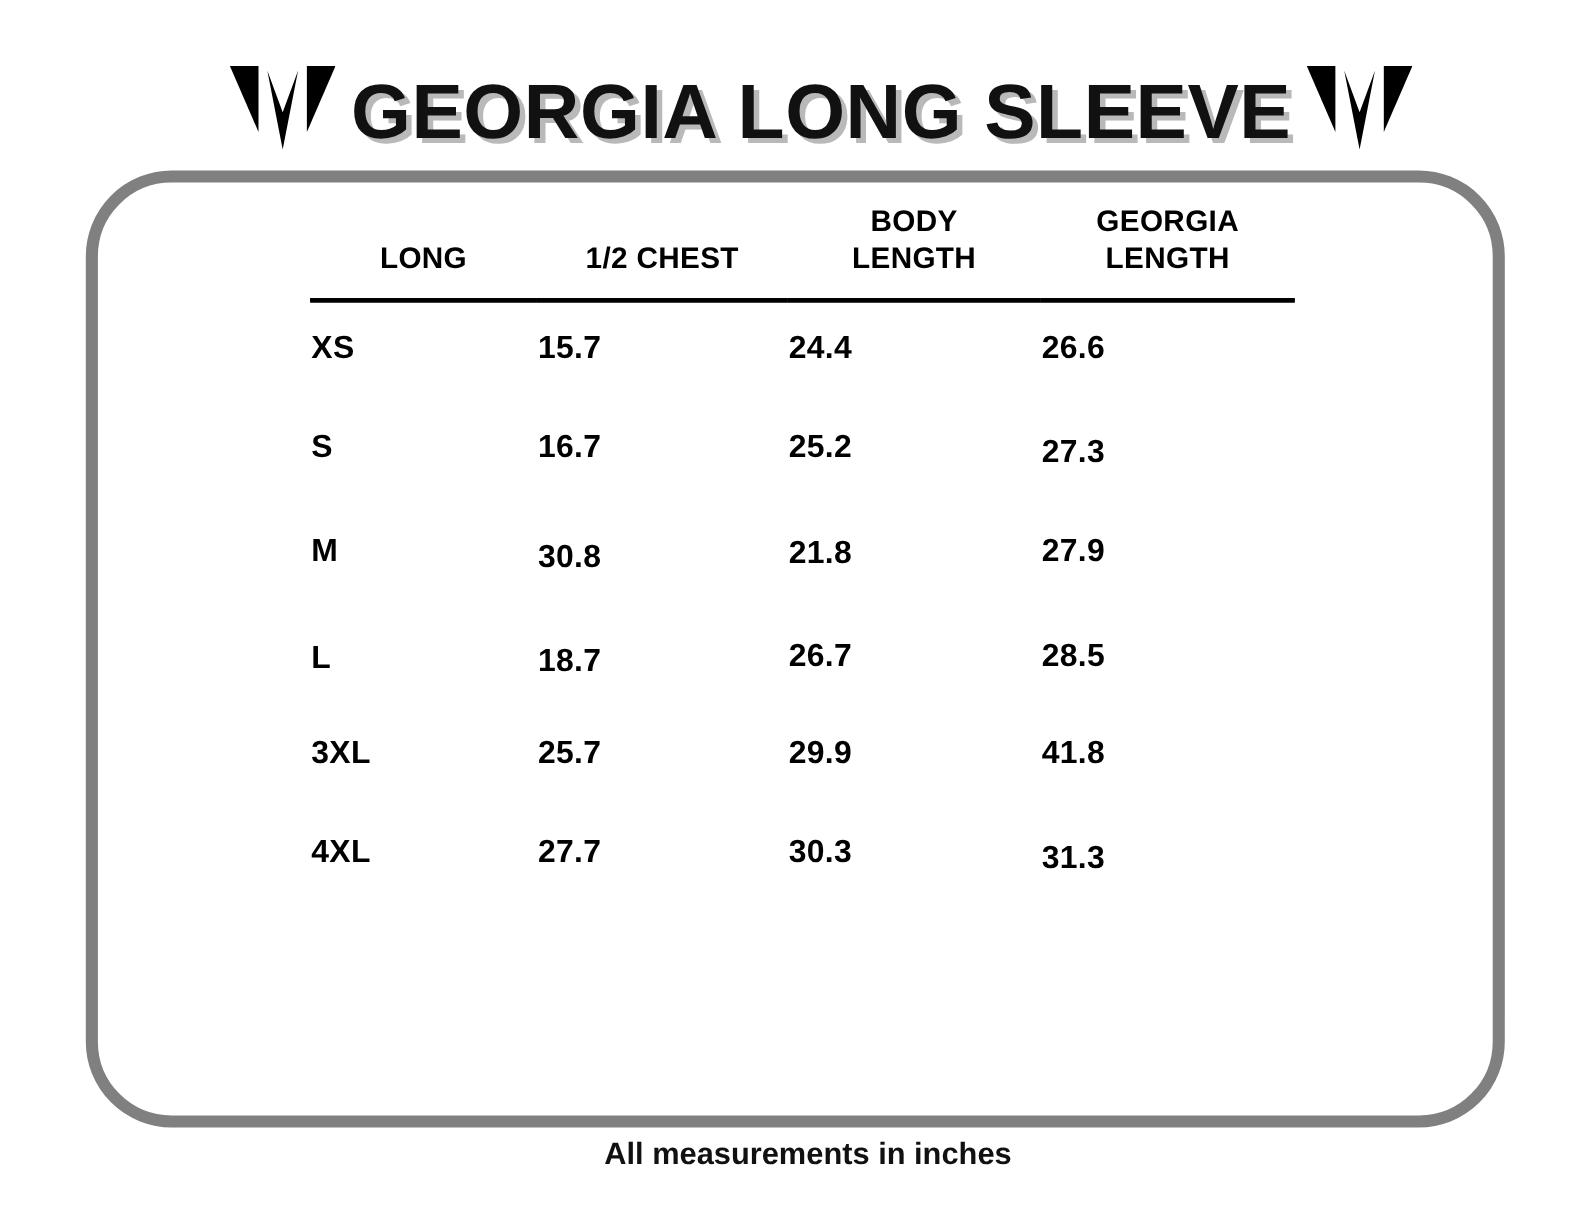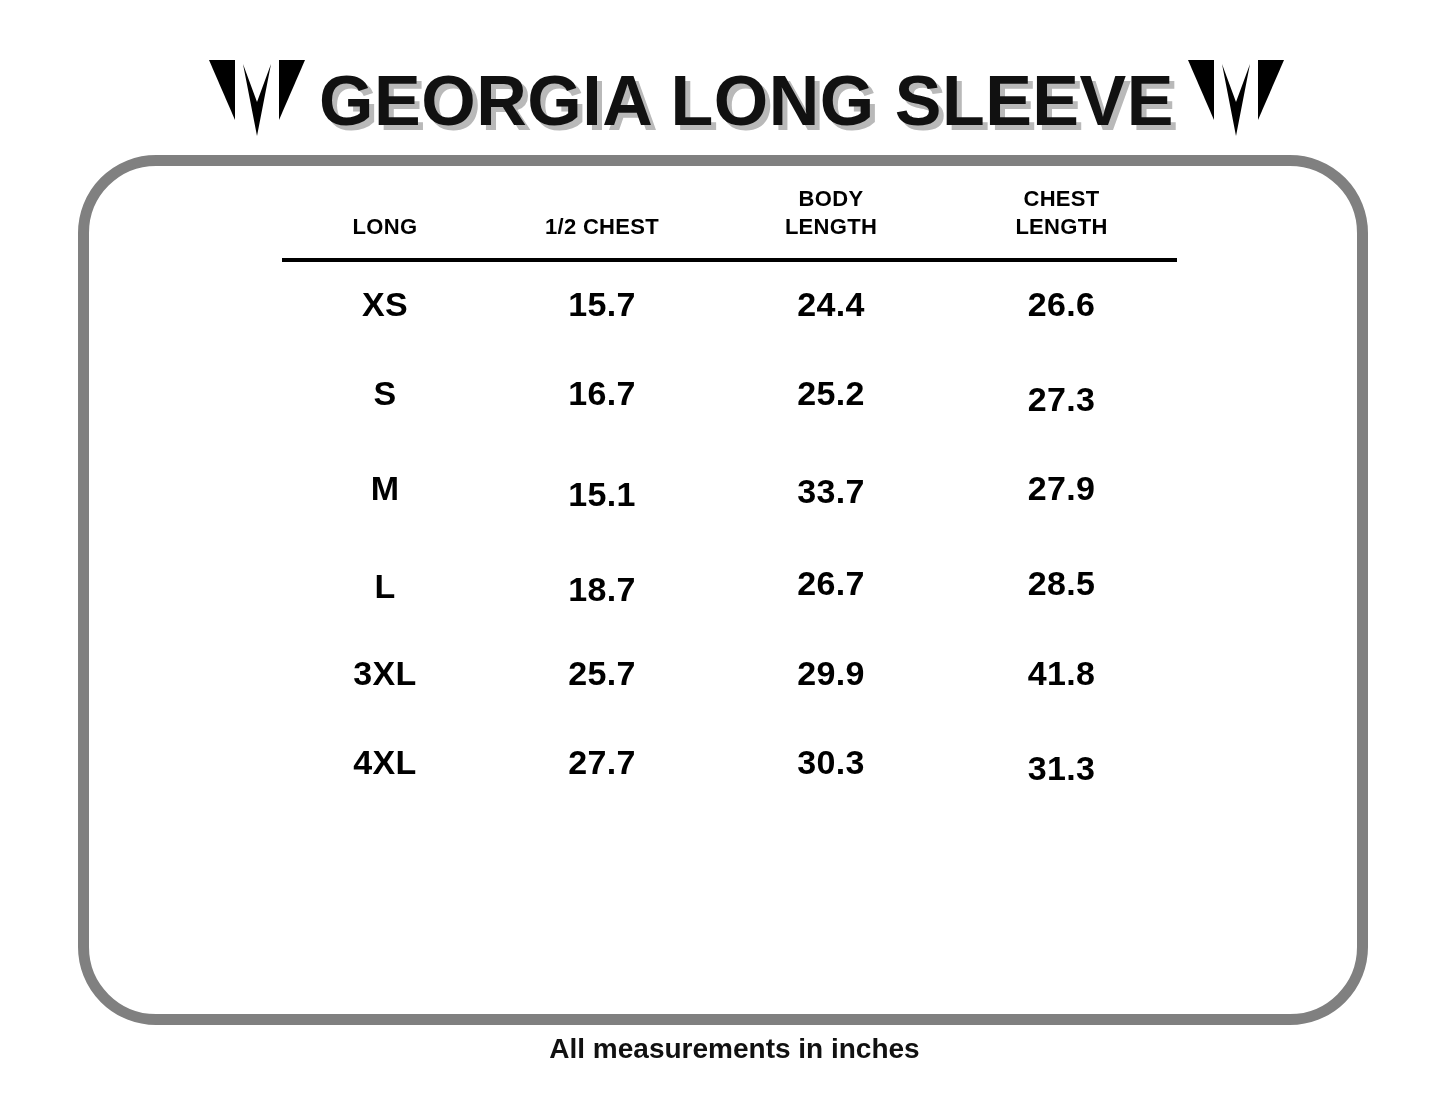--- a/index.html
+++ b/index.html
@@ -66,35 +66,35 @@
     left: 282px;
     top: 185px;
     width: 895px;
   }
   table.sizes {
     border-collapse: collapse;
     width: 895px;
     table-layout: fixed;
   }
   table.sizes th {
-    font-size: 22px;
+    font-size: 27px;
     font-weight: 700;
     line-height: 1.25;
     padding: 0 0 18px 0;
     vertical-align: bottom;
     text-align: center;
     letter-spacing: 0.3px;
   }
   table.sizes thead tr {
     border-bottom: 4px solid #000;
   }
   table.sizes td {
-    font-size: 34px;
+    font-size: 29px;
     font-weight: 700;
-    text-align: center;
+    text-align: left;
     height: 82px;
     vertical-align: middle;
     letter-spacing: 0.3px;
   }
   table.sizes col.c-size  { width: 206px; }
   table.sizes col.c-chest { width: 228px; }
   table.sizes col.c-body  { width: 230px; }
   table.sizes col.c-slv   { width: 231px; }
 
   
@@ -161,42 +161,42 @@
           <span>LONG</span>
         </th>
         <th>
           <span>1/2 CHEST</span>
         </th>
         <th>
           <span>BODY</span><br>
           <span>LENGTH</span>
         </th>
         <th>
-          <span>CHEST</span><br>
+          <span>GEORGIA</span><br>
           <span>LENGTH</span>
         </th>
       </tr>
     </thead>
     <tbody>
       <tr>
         <td>XS</td>
         <td>15.7</td>
         <td>24.4</td>
         <td>26.6</td>
       </tr>
       <tr>
         <td>S</td>
         <td>16.7</td>
         <td>25.2</td>
         <td>27.3</td>
       </tr>
       <tr>
         <td>M</td>
-        <td>15.1</td>
-        <td>33.7</td>
+        <td>30.8</td>
+        <td>21.8</td>
         <td>27.9</td>
       </tr>
       <tr>
         <td>L</td>
         <td>18.7</td>
         <td>26.7</td>
         <td>28.5</td>
       </tr>
       <tr>
         <td>3XL</td>

